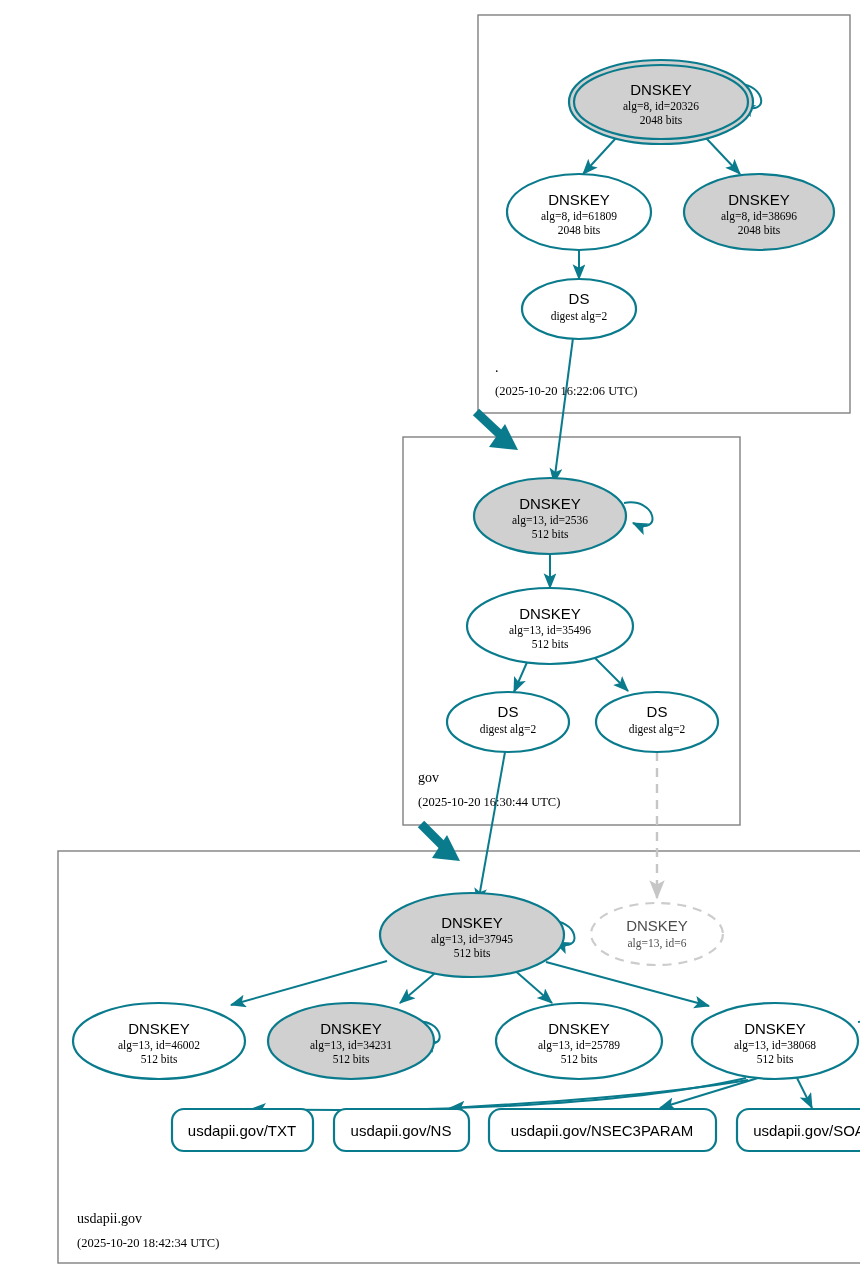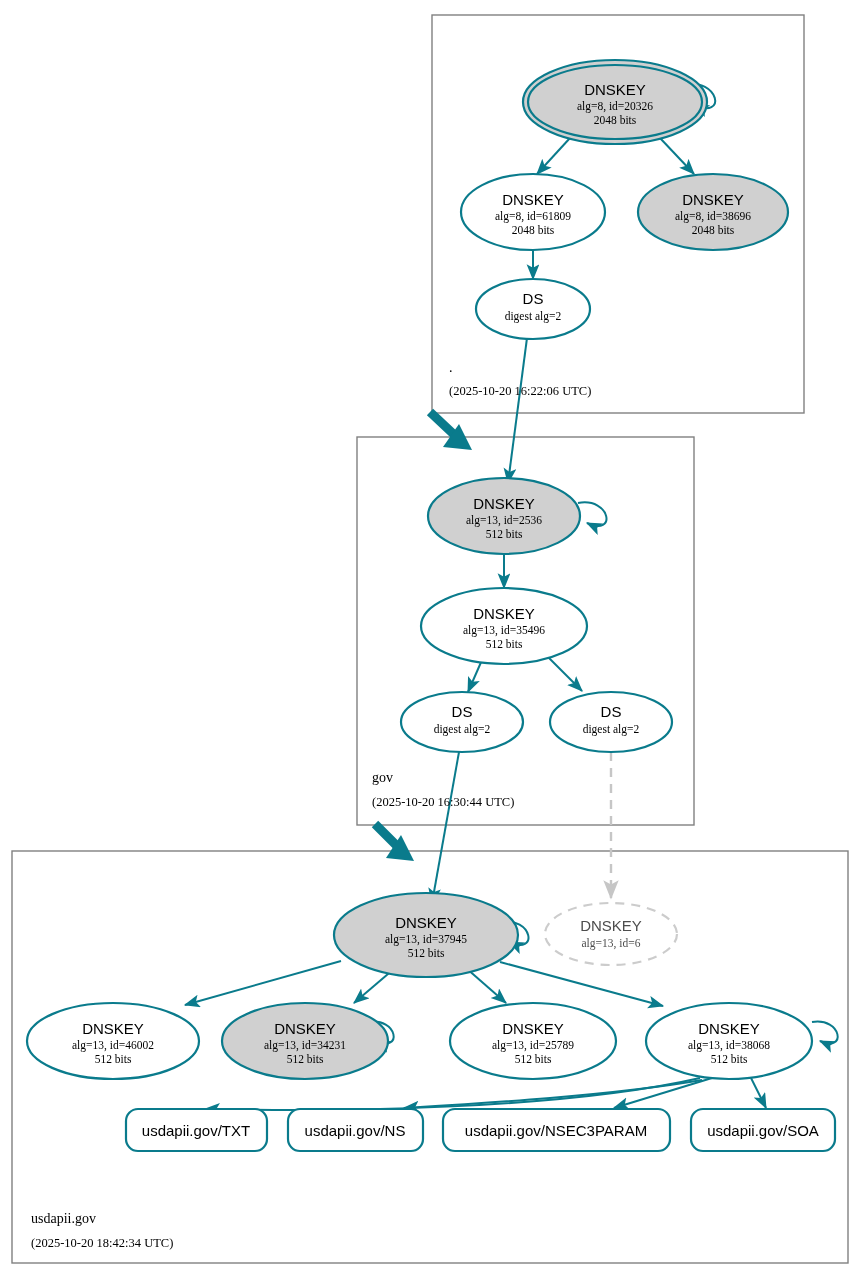--- a/index.html
+++ b/index.html
@@ -1,18 +1,18 @@
 <!DOCTYPE html>
 <html><head>
 <meta charset="utf-8">
 <style>
   html,body{margin:0;padding:0;background:#ffffff;}
   body{width:860px;height:1278px;overflow:hidden;
        font-family:"Liberation Serif", serif;}
-  #stage{position:relative;width:801px;height:1278px;}
+  #stage{position:relative;width:801px;height:1278px;margin-left:46px;}
   svg{display:block;}
   .node-title{font-family:"Liberation Sans", sans-serif;font-size:15px;fill:#000;}
   .node-sub{font-family:"Liberation Serif", serif;font-size:11.5px;fill:#000;}
   .rrset-label{font-family:"Liberation Sans", sans-serif;font-size:15px;fill:#000;}
   .zone-label{font-family:"Liberation Serif", serif;font-size:14px;fill:#000;}
   .zone-time{font-family:"Liberation Serif", serif;font-size:12.5px;fill:#000;}
   .node-title.muted,.node-sub.muted{fill:#4d4d4d;}
 </style>
 </head>
 <body>

